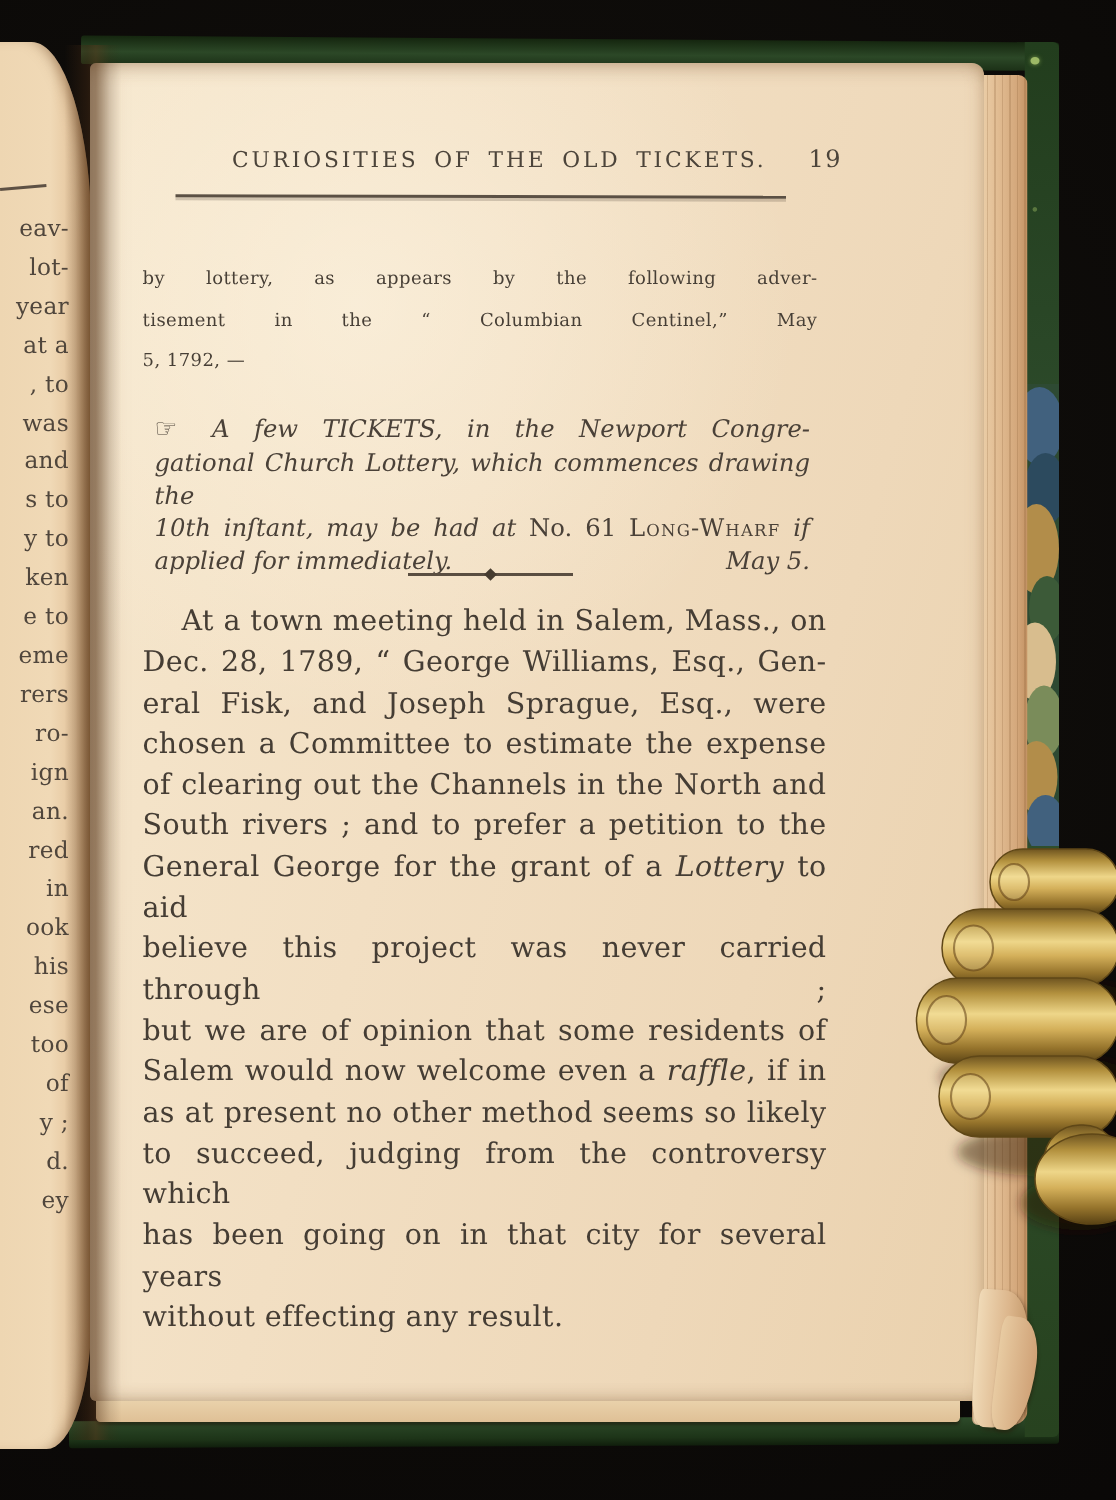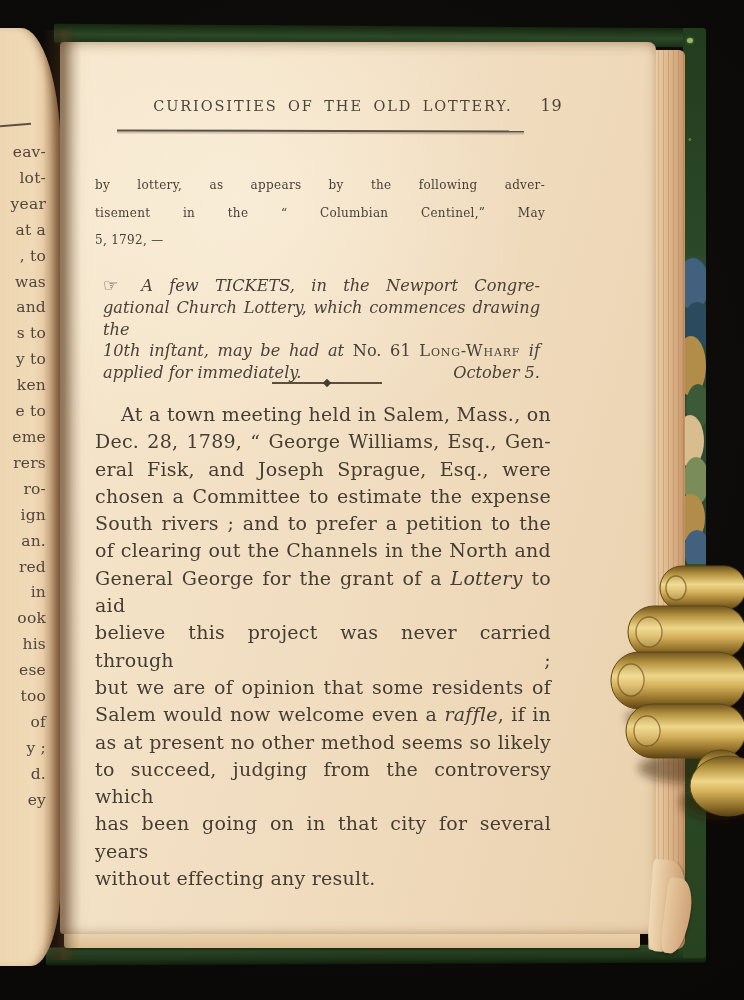--- a/index.html
+++ b/index.html
@@ -167,57 +167,57 @@
         <div>y ;</div>
         <div>d.</div>
         <div>ey</div>
       </div>
   </div>
 
   <div class="under-page"></div>
 
   <div class="main-page">
     <div class="running-head">
-      <span>CURIOSITIES OF THE OLD LOTTERY.</span>
+      <span>CURIOSITIES OF THE OLD TICKETS.</span>
       <span class="pagenum">19</span>
     </div>
     <div class="head-rule"></div>
 
     <div class="intro">
         <div>by lottery, as appears by the following adver-</div>
         <div>tisement in the “ Columbian Centinel,” May</div>
         <div>5, 1792, —</div>
       </div>
 
 
     <div class="ad-body">
       <div>
           <div class="seg-line"><span class="s-m">☞</span><span class="s-i">A few TICKETS, in the Newport Congre-</span></div>
           <div class="seg-line"><span class="s-i">gational Church Lottery, which commences drawing the</span></div>
           <div class="seg-line"><span class="s-i">10th inſtant, may be had at </span><span class="s-r">No. 61 </span><span class="s-sc">Long-Wharf</span><span class="s-i"> if</span></div>
         </div>
       <div class="ad-last">
         <span>applied for immediately.</span>
-        <span>October 5.</span>
+        <span>May 5.</span>
       </div>
     </div>
 
     <div class="divider">
       <span class="dline"></span>
       <span class="diamond"></span>
       <span class="dline"></span>
     </div>
 
     <div class="main-para">
         <div class="seg-line"><span class="s-n">At a town meeting held in Salem, Mass., on</span></div>
         <div class="seg-line"><span class="s-n">Dec. 28, 1789, “ George Williams, Esq., Gen-</span></div>
         <div class="seg-line"><span class="s-n">eral Fisk, and Joseph Sprague, Esq., were</span></div>
         <div class="seg-line"><span class="s-n">chosen a Committee to estimate the expense</span></div>
+        <div class="seg-line"><span class="s-n">of clearing out the Channels in the North and</span></div>
         <div class="seg-line"><span class="s-n">South rivers ; and to prefer a petition to the</span></div>
-        <div class="seg-line"><span class="s-n">of clearing out the Channels in the North and</span></div>
         <div class="seg-line"><span class="s-n">General George for the grant of a </span><span class="s-i">Lottery</span><span class="s-n"> to aid</span></div>
         <div class="seg-line"><span class="s-n">believe this project was never carried through ;</span></div>
         <div class="seg-line"><span class="s-n">but we are of opinion that some residents of</span></div>
         <div class="seg-line"><span class="s-n">Salem would now welcome even a </span><span class="s-i">raffle</span><span class="s-n">, if in</span></div>
         <div class="seg-line"><span class="s-n">as at present no other method seems so likely</span></div>
         <div class="seg-line"><span class="s-n">to succeed, judging from the controversy which</span></div>
         <div class="seg-line"><span class="s-n">has been going on in that city for several years</span></div>
         <div class="seg-line"><span class="s-n">without effecting any result.</span></div>
       </div>
   </div>

